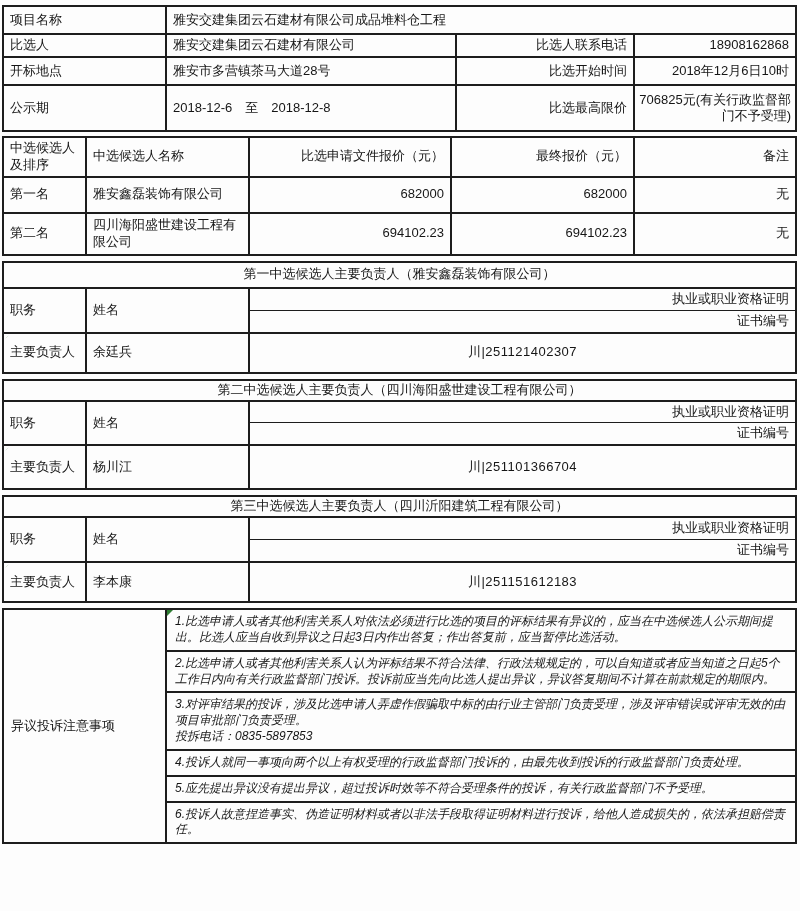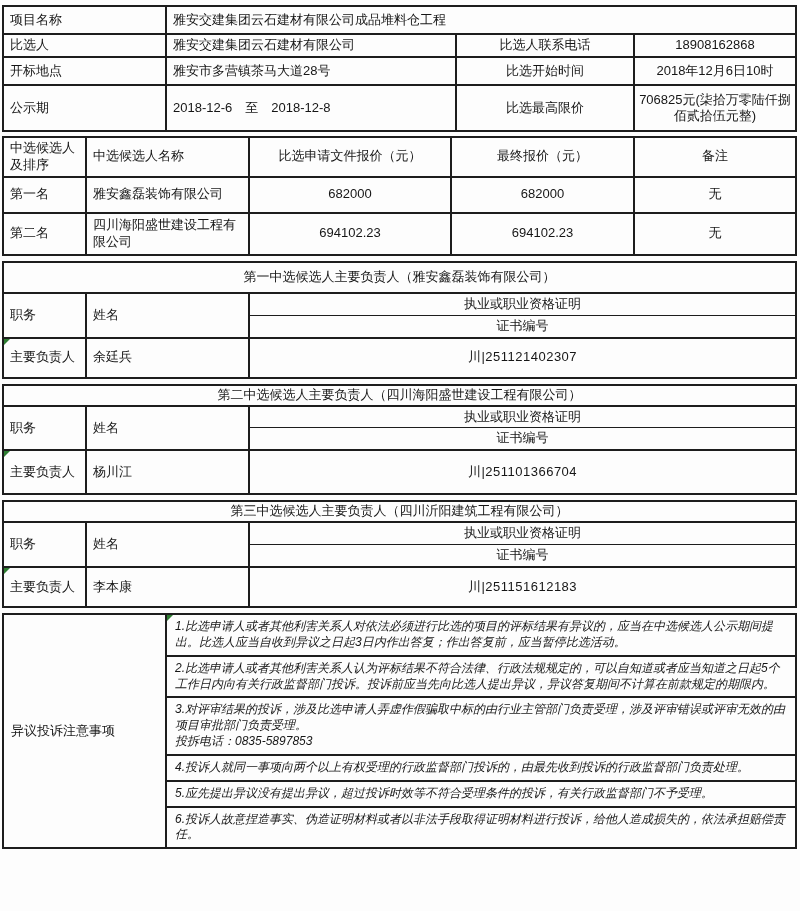--- a/index.html
+++ b/index.html
@@ -20,22 +20,22 @@
   td {
     border:2px solid #1d1d1d;
     padding:2px 6px;
     vertical-align:middle;
     overflow:hidden;
     word-break:break-all;
     line-height:1.3;
   }
   .gap4 { height:4px; }
   .gap5 { height:5px; }
-  .lbl   { text-align:left; }
-  .ctr   { text-align:center; }
+  .lbl   { text-align:left;border-radius:9px; }
+  .ctr   { text-align:right; }
   .thinb { border-bottom-width:1px; }
   .thint { border-top-width:1px; }
   .sec-hdr td { text-align:center; padding:1px 4px; }
   .cert-no { text-align:center; letter-spacing:0.5px; }
   
   .note-cell { padding:4px 8px; font-size:12px; line-height:1.32; text-align:left;font-style:italic; }
   .note-extra { display:block; }
   .notes-label { vertical-align:middle; padding-left:7px; font-size:13px; }
   
   .flag { position:relative; }
@@ -72,21 +72,21 @@
     <tr style="height:28px">
       <td class="lbl">开标地点</td>
       <td class="lbl">雅安市多营镇茶马大道28号</td>
       <td class="ctr">比选开始时间</td>
       <td class="ctr">2018年12月6日10时</td>
     </tr>
     <tr style="height:46px">
       <td class="lbl">公示期</td>
       <td class="lbl">2018-12-6　至　2018-12-8</td>
       <td class="ctr">比选最高限价</td>
-      <td class="ctr price-wrap">706825元(柒拾万零陆仟捌佰贰拾伍元整)</td>
+      <td class="ctr price-wrap">706825元(有关行政监督部门不予受理)</td>
     </tr>
   </tbody>
     </table>
 
   <div class="gap4"></div>
 
   <table>
     <colgroup>
         <col style="width:83px">
         <col style="width:163px">
@@ -121,21 +121,21 @@
 
   <div class="gap5"></div>
 
   <table>
     <colgroup>
         <col style="width:83px">
         <col style="width:163px">
         <col>
       </colgroup>
     <tbody>
-        <tr class="sec-hdr" style="height:31px">
+        <tr class="sec-hdr" style="height:26px">
       <td colspan="3">第一中选候选人主要负责人（雅安鑫磊装饰有限公司）</td>
     </tr>
     <tr style="height:18px">
       <td class="lbl" rowspan="2">职务</td>
       <td class="lbl" rowspan="2">姓名</td>
       <td class="ctr thinb">执业或职业资格证明</td>
     </tr>
     <tr style="height:18px">
       <td class="ctr thint">证书编号</td>
     </tr>

